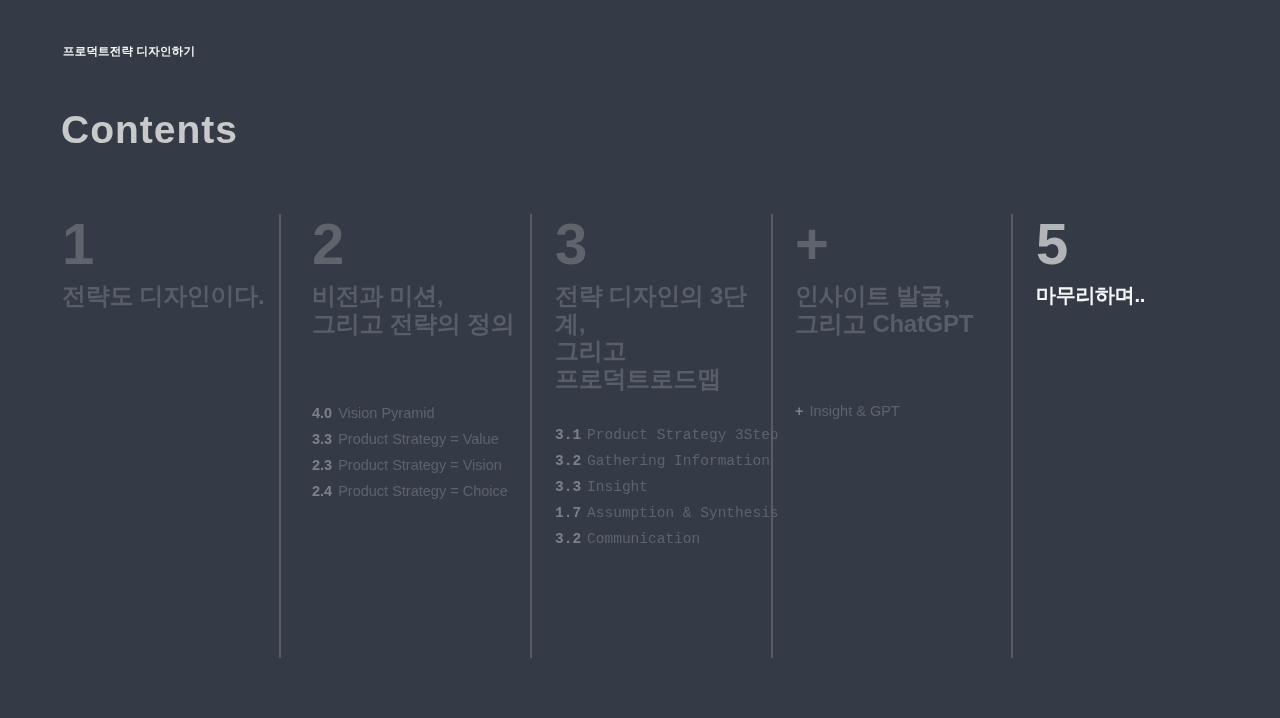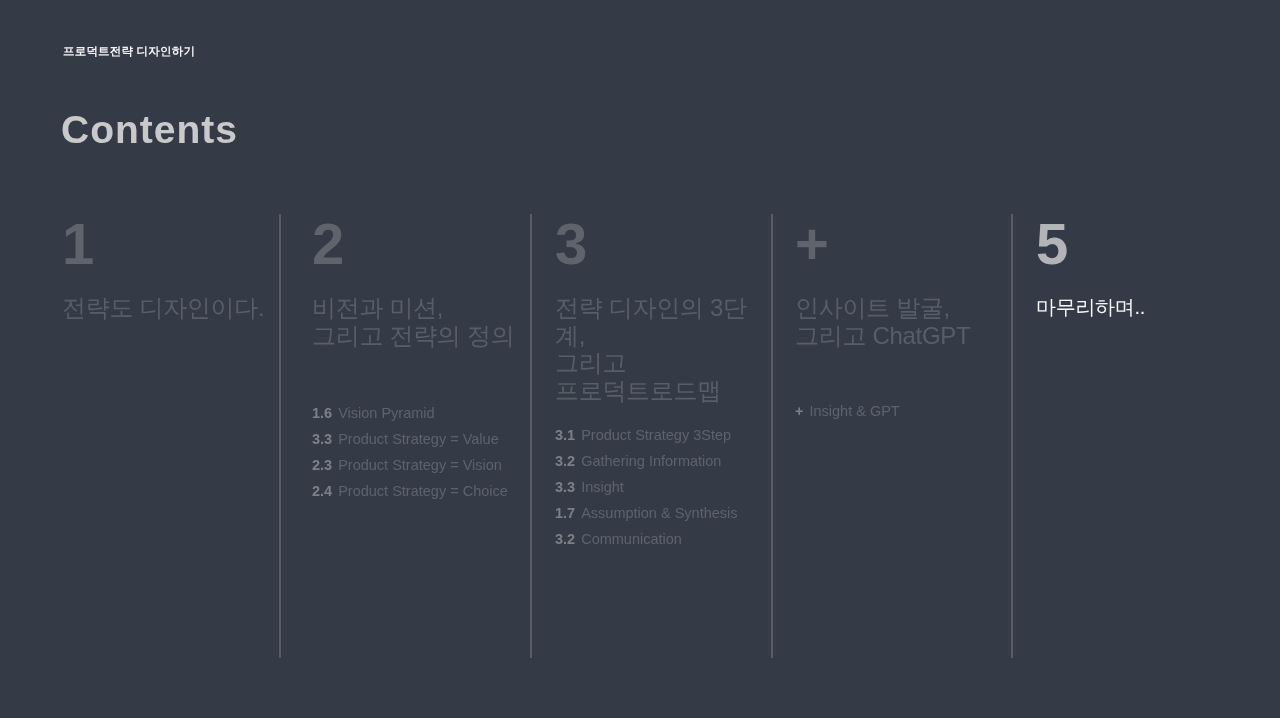--- a/index.html
+++ b/index.html
@@ -50,31 +50,31 @@
   .c2 { left: 312px; width: 210px; }
   .c3 { left: 555px; width: 210px; }
   .c4 { left: 795px; width: 210px; }
   .c5 { left: 1036px; width: 215px; }
 
   .col-number {
     font-size: 58px; font-weight: 700; line-height: 60px;
     color: var(--number);
   }
   .col-heading {
-    margin-top: 20px;
-    font-size: 24px; font-weight: 400; line-height: 27.5px;
+    margin-top: 8px;
+    font-size: 24px; font-weight: 700; line-height: 27.5px;
     color: var(--heading);
     letter-spacing: -0.3px;
   }
   .c5 .col-number { color: var(--highlight-number); }
   .c5 .col-heading { color: var(--highlight-heading); font-size: 20px; }
 
   .items { position: absolute; left: 0; }
   .c2 .items { top: 186px; }
-  .c3 .items { top: 208px; }
+  .c3 .items { top: 208px; font-family: Liberation Mono, monospace; }
   .c4 .items { top: 184px; }
 
   .item {
     font-size: 14.5px; line-height: 26px;
     color: var(--item-text);
     white-space: nowrap;
   }
   .inum {
     font-weight: 700;
     color: var(--item-number);
@@ -102,21 +102,21 @@
   </div>
 
   <div class="col c2">
     <div class="col-number">2</div>
     <div class="col-heading">
       <div>비전과 미션,</div>
       <div>그리고 전략의 정의</div>
     </div>
     <div class="items">
       <div class="item">
-        <span class="inum">1.6</span><span>Vision Pyramid</span>
+        <span class="inum">4.0</span><span>Vision Pyramid</span>
       </div>
       <div class="item">
         <span class="inum">3.3</span><span>Product Strategy = Value</span>
       </div>
       <div class="item">
         <span class="inum">2.3</span><span>Product Strategy = Vision</span>
       </div>
       <div class="item">
         <span class="inum">2.4</span><span>Product Strategy = Choice</span>
       </div>

